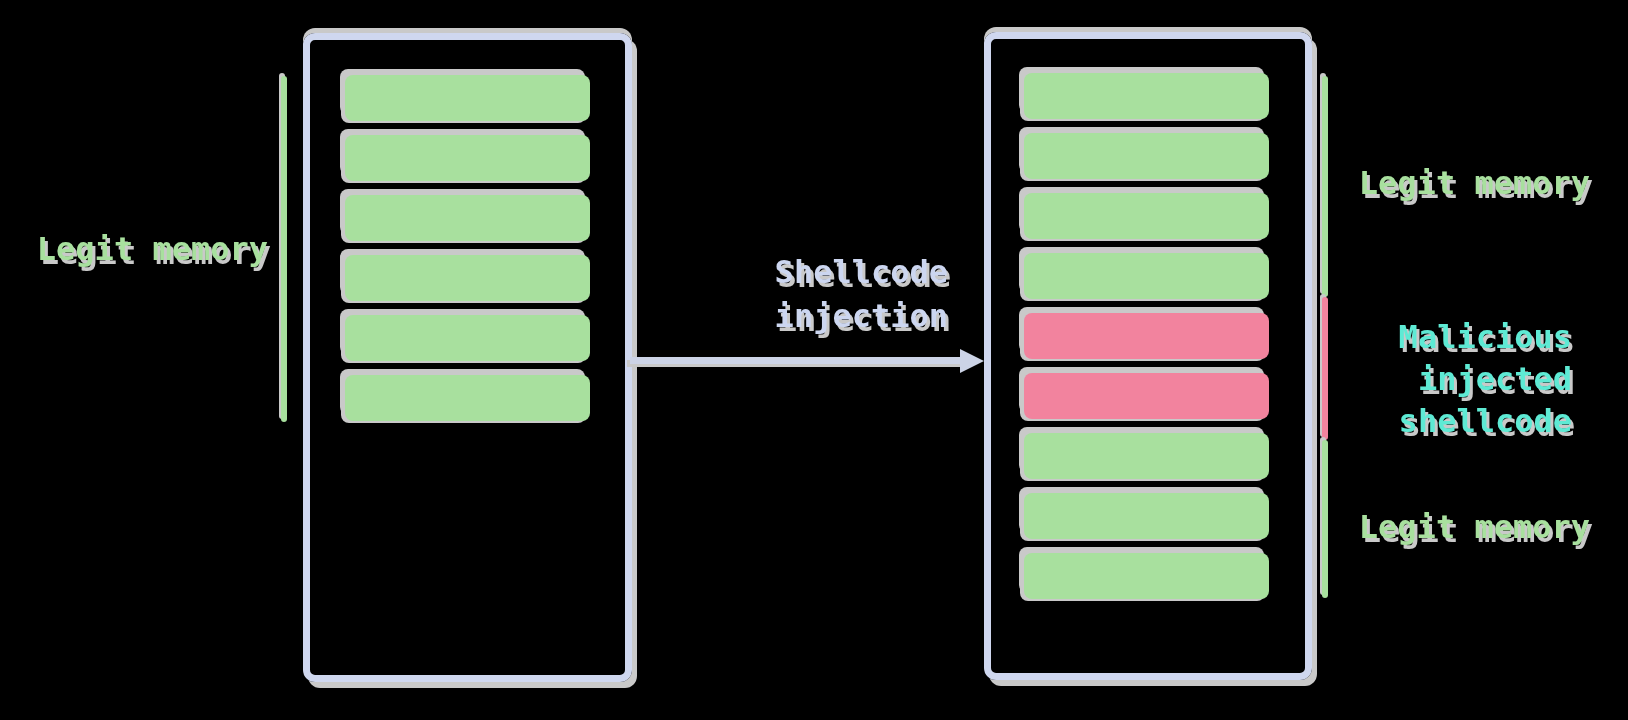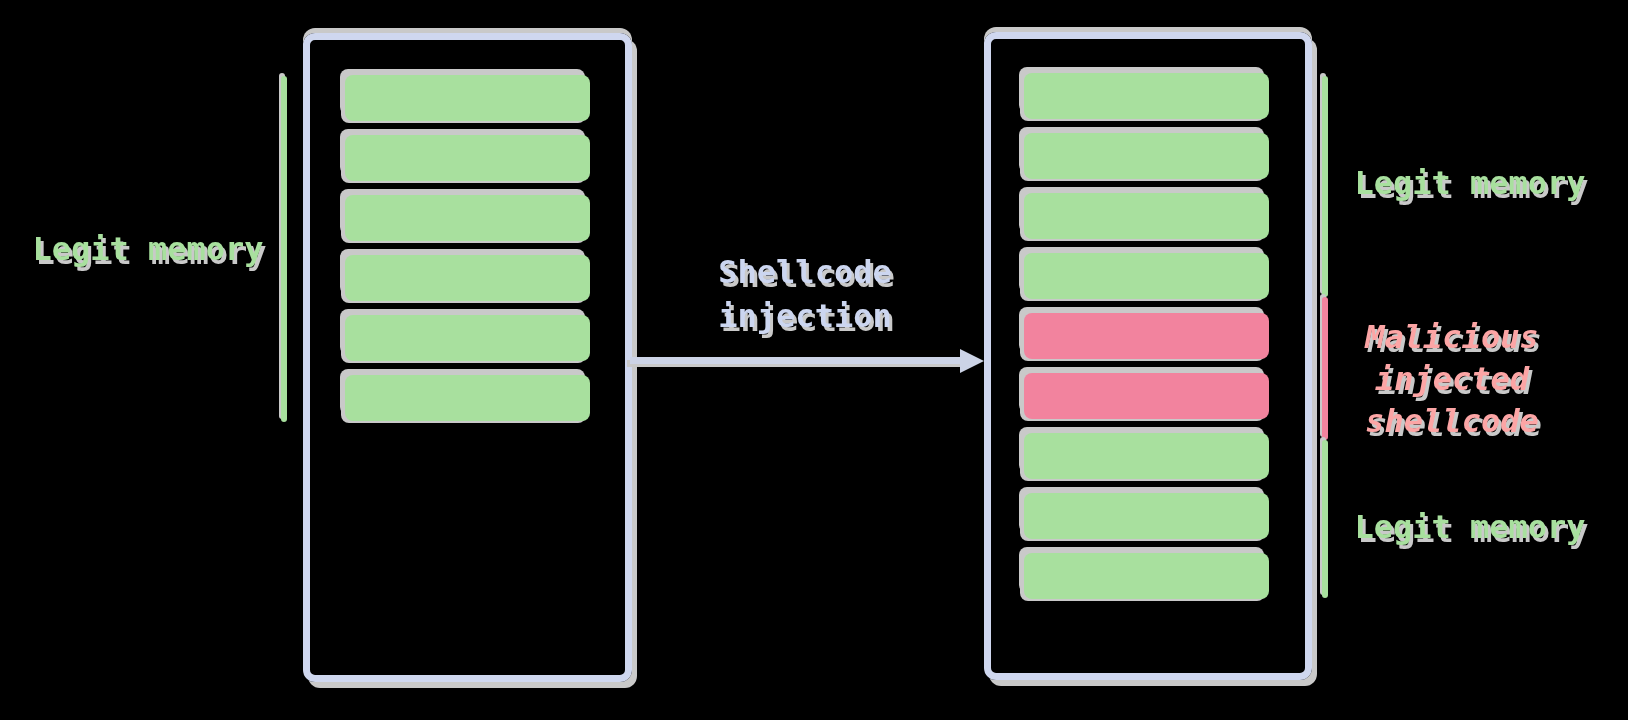--- a/index.html
+++ b/index.html
@@ -35,21 +35,21 @@
     position:absolute;width:6px;border-radius:3px;
     box-shadow:-2px -3px 0 #c9c9c9;
   }
   .bracket.left-b{left:281px;top:76px;height:346px;}
   .bracket.r1{left:1322px;top:76px;height:221px;}
   .bracket.r2{left:1322px;top:297px;height:143px;}
   .bracket.r3{left:1322px;top:440px;height:158px;}
   .lbl{
     position:absolute;
     font-size:32px;line-height:42px;
-    text-align:center;
+    text-align:right;
     white-space:pre-line;
     text-shadow:3px 4px 0 #c9c9c9;
     letter-spacing:0px;
   }
   .lbl.left-l{left:28px;top:228px;width:240px;}
   .lbl.mid{left:662px;top:250px;width:286px;line-height:44px;}
   .lbl.rt1{left:1350px;top:162px;width:240px;}
   .lbl.rt2{left:1332px;top:316px;width:240px;}
   .lbl.rt3{left:1350px;top:506px;width:240px;}
   .connector-line{
@@ -97,18 +97,18 @@
       <div class="block" style="background: rgb(168, 224, 158);"></div>
       <div class="block" style="background: rgb(168, 224, 158);"></div>
       <div class="block" style="background: rgb(168, 224, 158);"></div>
     </div>
 
   <div class="bracket r1" style="background: rgb(168, 224, 158);"></div>
   <div class="bracket r2" style="background: rgb(242, 131, 158);"></div>
   <div class="bracket r3" style="background: rgb(168, 224, 158);"></div>
 
   <div class="lbl rt1" style="color: rgb(168, 224, 158);">Legit memory</div>
-  <div class="lbl rt2" style="color: #fca5a5; font-style: italic;">Malicious
+  <div class="lbl rt2" style="color: #5eead4;">Malicious
 injected
 shellcode</div>
   <div class="lbl rt3" style="color: rgb(168, 224, 158);">Legit memory</div>
 
 </div>
 
 </body></html>

